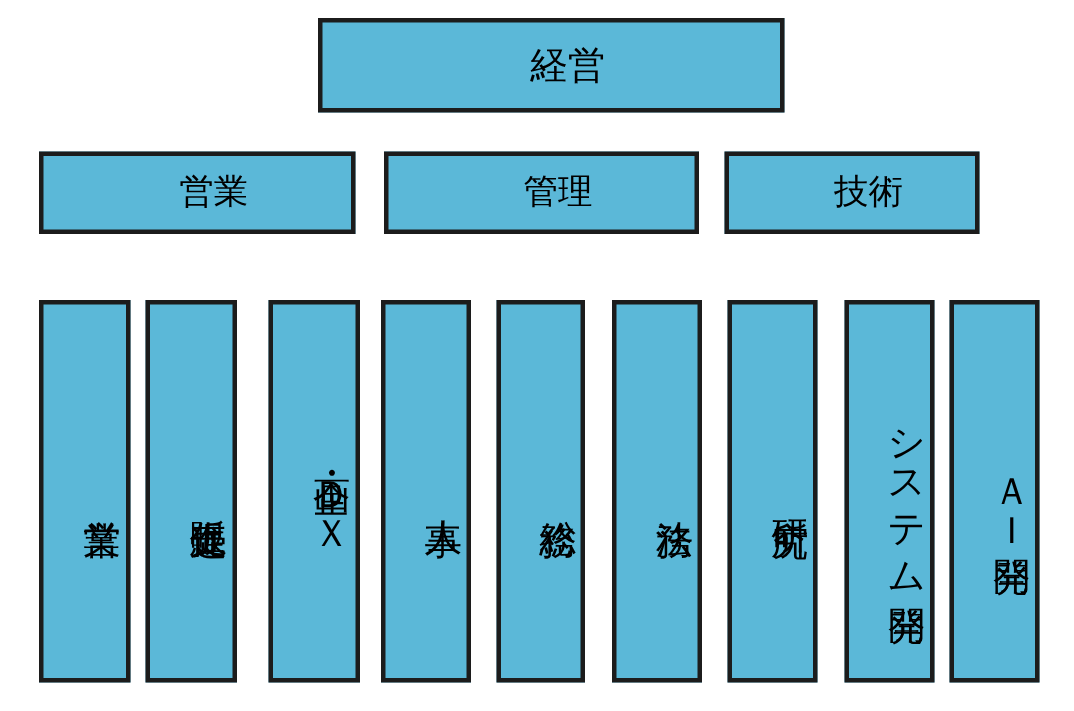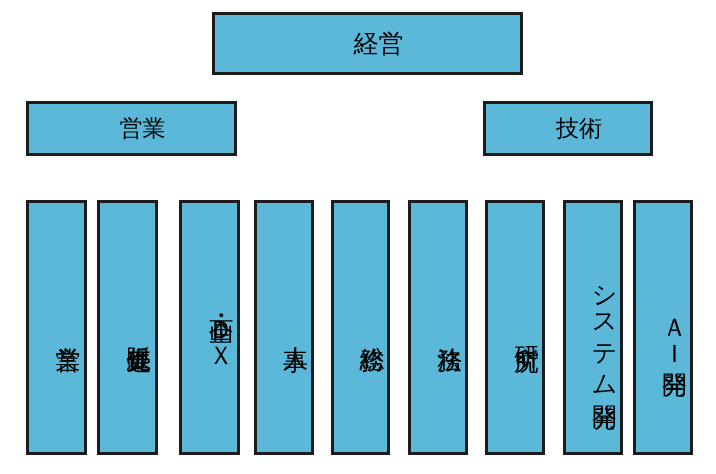--- a/index.html
+++ b/index.html
@@ -79,20 +79,23 @@
 
 <div id="chart-root">
 
   <div class="node tier-top">
     <span class="hlabel">経営</span>
   </div>
 
   <div class="node tier-div d0">
     <span class="hlabel">営業</span>
   </div>
+  <div class="node tier-div d1">
+    <span class="hlabel">管理</span>
+  </div>
   <div class="node tier-div d2">
     <span class="hlabel">技術</span>
   </div>
 
   <div class="node tier-dept p0">
     <span class="vlabel">営業</span>
   </div>
   <div class="node tier-dept p1">
     <span class="vlabel">販売促進</span>
   </div>

